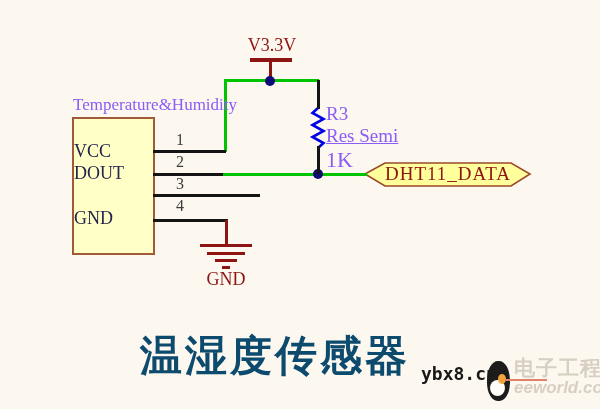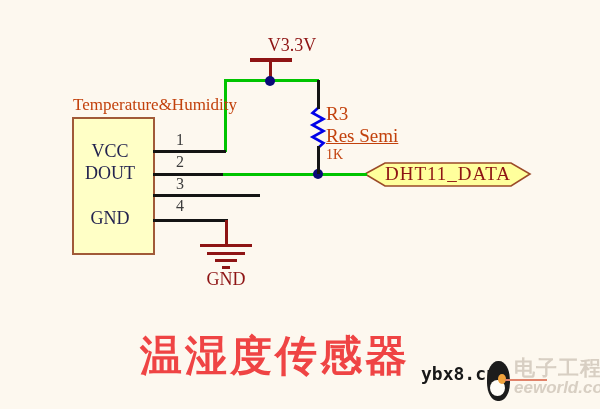--- a/index.html
+++ b/index.html
@@ -12,38 +12,38 @@
   }
   .wire{position:absolute;}
   .wire.black{background:#141414;}
   .wire.green{background:#00C400;}
   .wire.darkred{background:#8E1414;}
   .junction{
     position:absolute;width:10px;height:10px;border-radius:50%;
     background:#0A0A78;
   }
   .lbl{position:absolute;white-space:nowrap;}
-  .blue-lbl{color:#c2410c;font-size:18px;}
+  .blue-lbl{color:#8b5cf6;font-size:18px;}
   .darkred-lbl{color:#8E1414;}
-  .pin-name{color:#23234F;font-size:18px;width:72px;text-align:center;}
+  .pin-name{color:#23234F;font-size:18px;width:72px;text-align:left;}
   .pin-num{color:#3C3C3C;font-size:16px;width:30px;text-align:center;}
   .comp-box{
     position:absolute;left:72px;top:117px;width:79px;height:134px;
     background:#FFFFC6;border:2px solid #A15A38;
   }
   .svg-overlay{position:absolute;left:0;top:0;pointer-events:none;}
   .flag-text{
     position:absolute;left:380px;top:163px;width:136px;height:15px;
     text-align:center;font-size:19px;color:#8E1414;letter-spacing:1px;
   }
   .gnd-label{width:60px;text-align:center;font-size:18px;}
-  .power-label{width:64px;text-align:center;font-size:18px;margin-left:20px;}
+  .power-label{width:64px;text-align:center;font-size:18px;}
   .caption{
     left:118px;top:328px;width:314px;text-align:center;
-    font-size:42px;font-weight:bold;color:#ef4444;letter-spacing:3px;
+    font-size:42px;font-weight:bold;color:#0c4a6e;letter-spacing:3px;
   }
   .wm-site{
     left:421px;top:363px;
     font-family:"DejaVu Sans Mono","Liberation Mono",monospace;
     font-weight:bold;font-size:18px;color:#181818;
   }
   .wm-logo{
     position:absolute;left:487px;top:361px;width:23px;height:40px;
     background:#1C1C1C;border-radius:48% 48% 46% 46%;
   }
@@ -86,21 +86,21 @@
   <div class="wire green" style="left:222px;top:172.5px;width:145px;height:3px;"></div>
 
   <div class="junction" style="left:265px;top:75.5px;"></div>
   <div class="junction" style="left:313px;top:169px;"></div>
 
   <div class="wire black" style="left:316.5px;top:80px;width:3px;height:29px;"></div>
   <div class="wire black" style="left:316.5px;top:146px;width:3px;height:28px;"></div>
 
   <div class="lbl blue-lbl" style="left:326px;top:103px;font-size:19px;">R3</div>
   <div class="lbl blue-lbl" style="left:326px;top:125px;font-size:19px;text-decoration:underline;">Res Semi</div>
-  <div class="lbl blue-lbl" style="left:326px;top:147px;font-size:14px;">1K</div>
+  <div class="lbl blue-lbl" style="left:326px;top:147px;font-size:22px;">1K</div>
 
   <div class="flag-text">DHT11_DATA</div>
 
   <div class="comp-box"></div>
   <div class="lbl blue-lbl" style="left:73px;top:95px;font-size:17px;">Temperature&amp;Humidity</div>
 
   <div class="lbl pin-name" style="left:74px;top:141px;">VCC</div>
   <div class="lbl pin-name" style="left:74px;top:163px;">DOUT</div>
   <div class="lbl pin-name" style="left:74px;top:208px;">GND</div>
 

